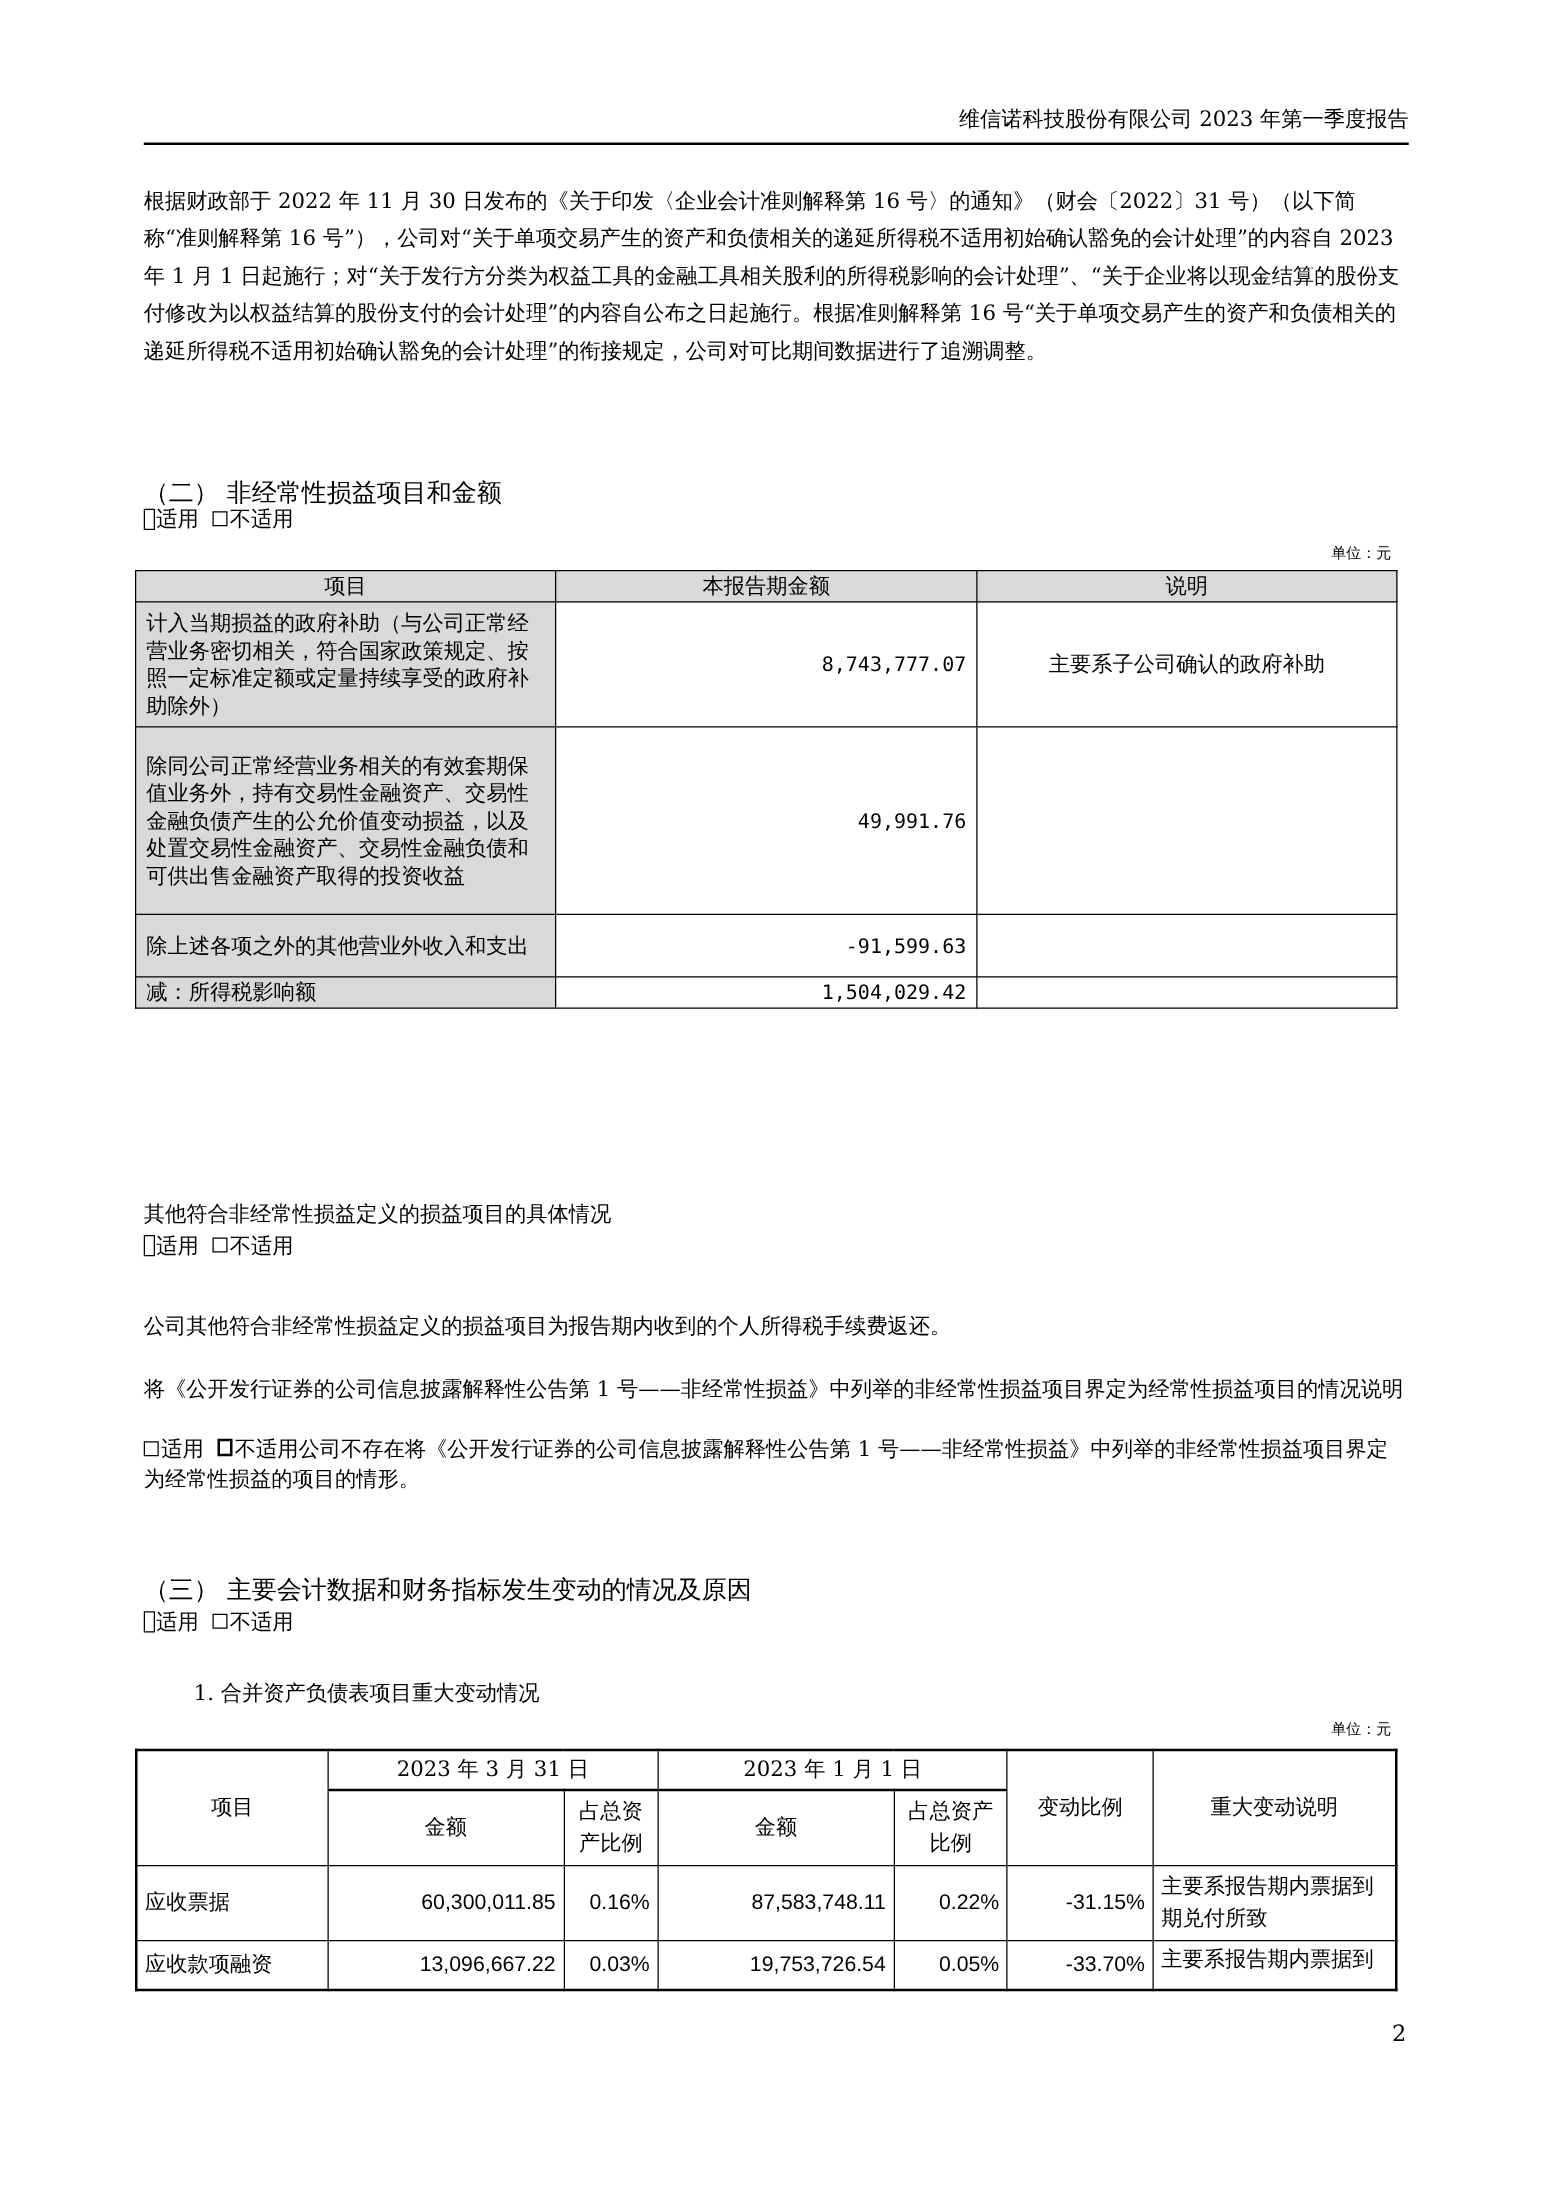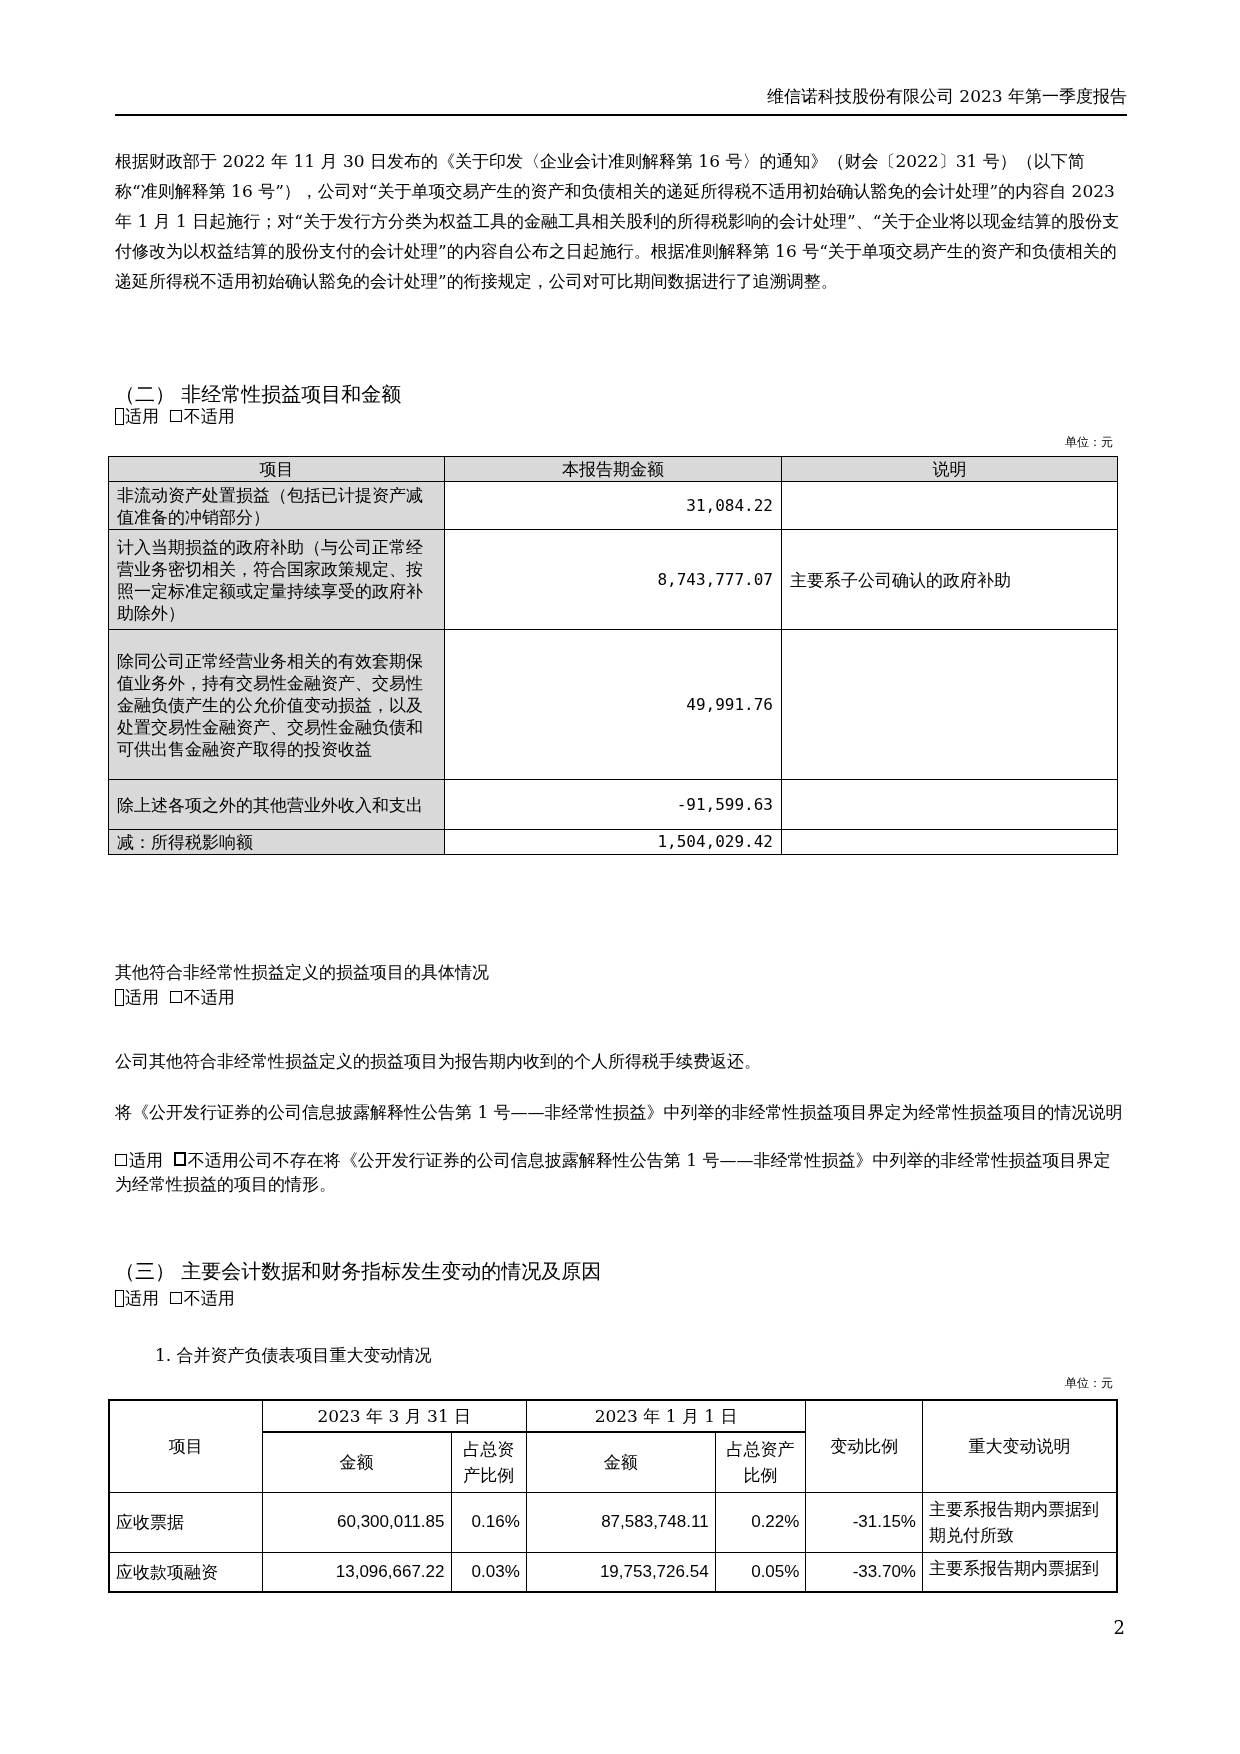--- a/index.html
+++ b/index.html
@@ -29,21 +29,21 @@
   }
   table { border-collapse: collapse; position: absolute; }
   .t1 { left: 108px; top: 456px; width: 1010px; }
   .t1 td, .t1 th {
     border: 1px solid #000; font-size: 17px; line-height: 22px;
     padding: 1px 8px; vertical-align: middle; font-weight: normal;
   }
   .t1 th { background: #d9d9d9; text-align: center; }
   .t1 td.item { background: #d9d9d9; width: 317px; }
   .t1 td.amount { text-align: right; width: 318px; font-family: "DejaVu Sans Mono", "Liberation Mono", monospace; font-size: 16px; }
-  .t1 td.note { width: 317px; }
+  .t1 td.note { width: 317px; text-align: center; }
   .t1 td.grey { background: #d9d9d9; }
   .t1 td.indent { padding-left: 40px; }
   .t2 { left: 108px; top: 1399px; width: 1010px; border: 2px solid #000; }
   .t2 td {
     border: 1px solid #000; font-size: 17px; line-height: 26px;
     padding: 2px 6px; vertical-align: middle;
   }
   .t2 .c { text-align: center; }
   .t2 .r { text-align: right; font-family: "Liberation Sans", sans-serif; font-size: 17px; }
   .t2 .hdrrule { border-bottom: 2px solid #000; margin-top: 21px; }
@@ -69,25 +69,20 @@
   &nbsp;<span class="cb-empty"></span><span>不适用</span>
 </div>
 <div class="unit" style="top:431px;">单位：元</div>
 
 <table class="t1">
   <tbody>
       <tr>
     <th>项目</th>
     <th>本报告期金额</th>
     <th>说明</th>
-  </tr>
-  <tr style="height:48px;">
-    <td class="item">非流动资产处置损益（包括已计提资产减值准备的冲销部分）</td>
-    <td class="amount">31,084.22</td>
-    <td class="note"></td>
   </tr>
   <tr style="height:100px;">
     <td class="item">计入当期损益的政府补助（与公司正常经营业务密切相关，符合国家政策规定、按照一定标准定额或定量持续享受的政府补助除外）</td>
     <td class="amount">8,743,777.07</td>
     <td class="note">主要系子公司确认的政府补助</td>
   </tr>
   <tr style="height:150px;">
     <td class="item">除同公司正常经营业务相关的有效套期保值业务外，持有交易性金融资产、交易性金融负债产生的公允价值变动损益，以及处置交易性金融资产、交易性金融负债和可供出售金融资产取得的投资收益</td>
     <td class="amount">49,991.76</td>
     <td class="note"></td>

